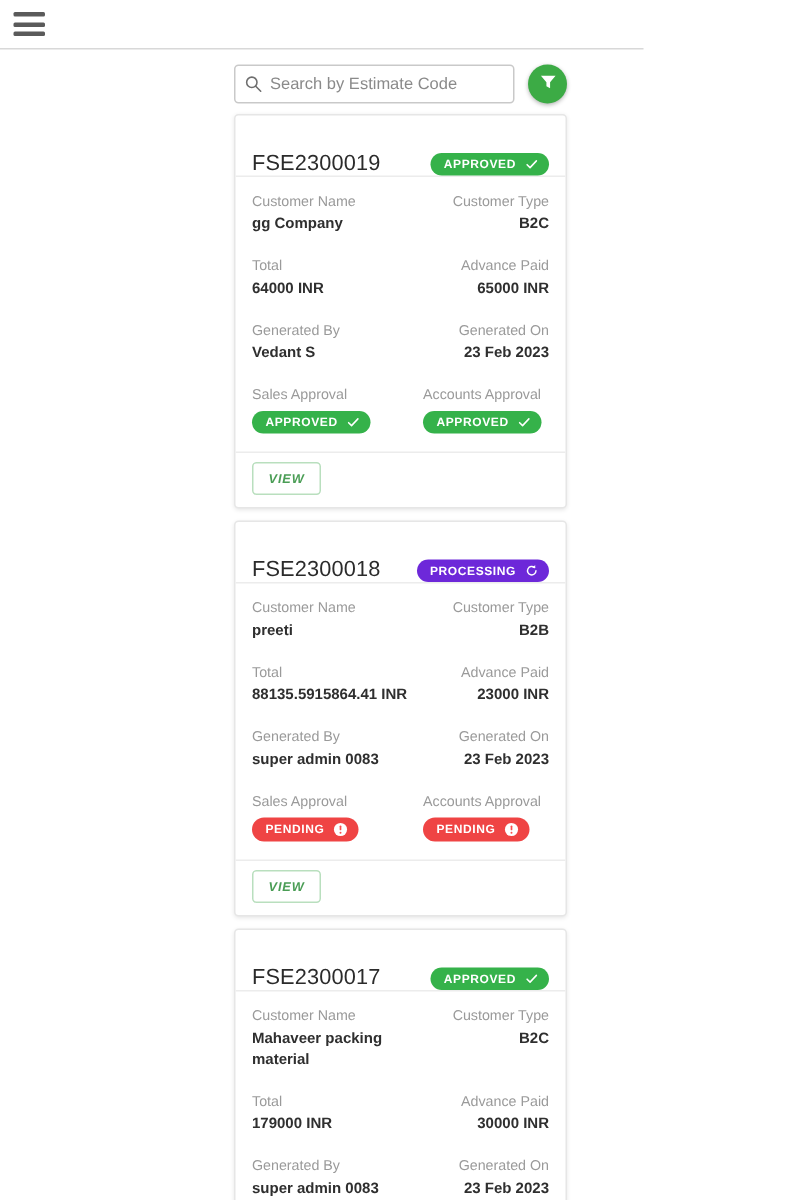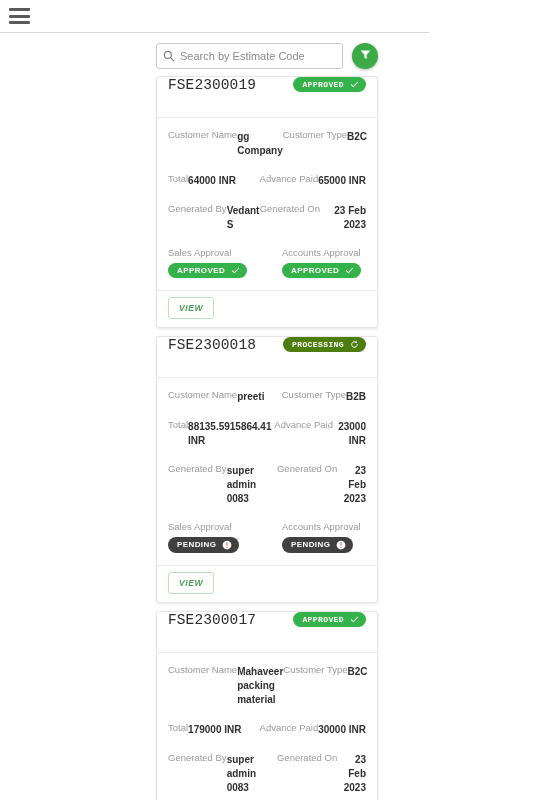--- a/index.html
+++ b/index.html
@@ -101,42 +101,41 @@
     background: #ffffff;
     border: 1px solid #e6e6e6;
     border-radius: 3px;
     box-shadow: 0 1px 3px rgba(0,0,0,0.10);
     margin-bottom: 8px;
     overflow: hidden;
   }
   .card-head {
     height: 41px;
     display: flex;
-    align-items: flex-start;
+    align-items: flex-end;
     justify-content: space-between;
     padding: 0 11px;
     border-bottom: 1px solid #ececec;
-    font-family: Liberation Mono, monospace;
   }
   .card-code {
     font-size: 14.5px;
     color: #2b2b2b;
     letter-spacing: 0.1px;
   }
   .card-body {
     padding: 10px 11px 12px 11px;
   }
   .row {
     display: flex;
     justify-content: space-between;
     align-items: flex-start;
     margin-bottom: 14px;
   }
   .row:last-child { margin-bottom: 0; }
-  .col { display: flex; max-width: 62%; }
+  .col { display: flex; flex-direction: column; max-width: 62%; }
   .col.right { text-align: right; }
   .lbl {
     font-size: 9.5px;
     color: #9a9a9a;
     line-height: 13px;
     white-space: nowrap;
   }
   .val {
     font-size: 10px;
     color: #2f2f2f;
@@ -162,22 +161,22 @@
     border-radius: 10px;
     padding: 3px 7px 3px 9px;
     font-size: 8px;
     font-weight: bold;
     letter-spacing: 0.4px;
     color: #ffffff;
     line-height: 1;
     white-space: nowrap;
   }
   .badge.approved { background: #35b24a; }
-  .badge.processing { background: #4d7c0f; }
-  .badge.pending { background: #404040; }
+  .badge.processing { background: #6d28d9; }
+  .badge.pending { background: #ef4444; }
   .badge svg { display: block; }
 
   
   .card-foot {
     border-top: 1px solid #ececec;
     padding: 6px 11px 8px 11px;
   }
   .view-btn {
     display: inline-block;
     border: 1px solid #b9dfbe;

